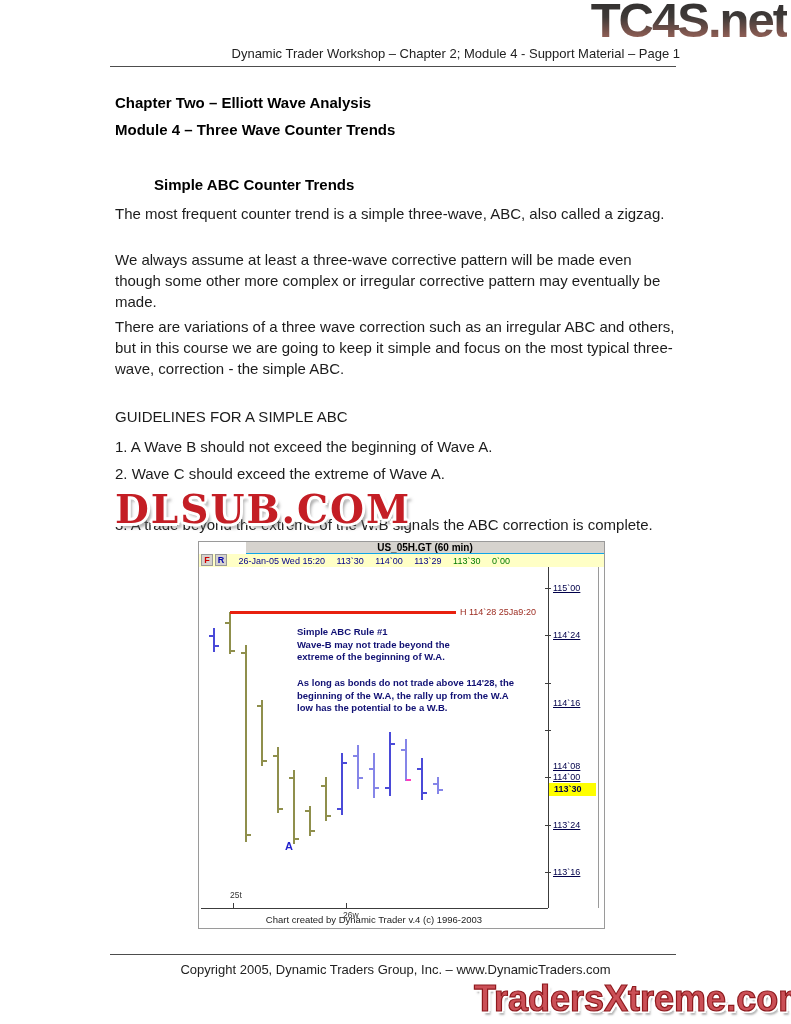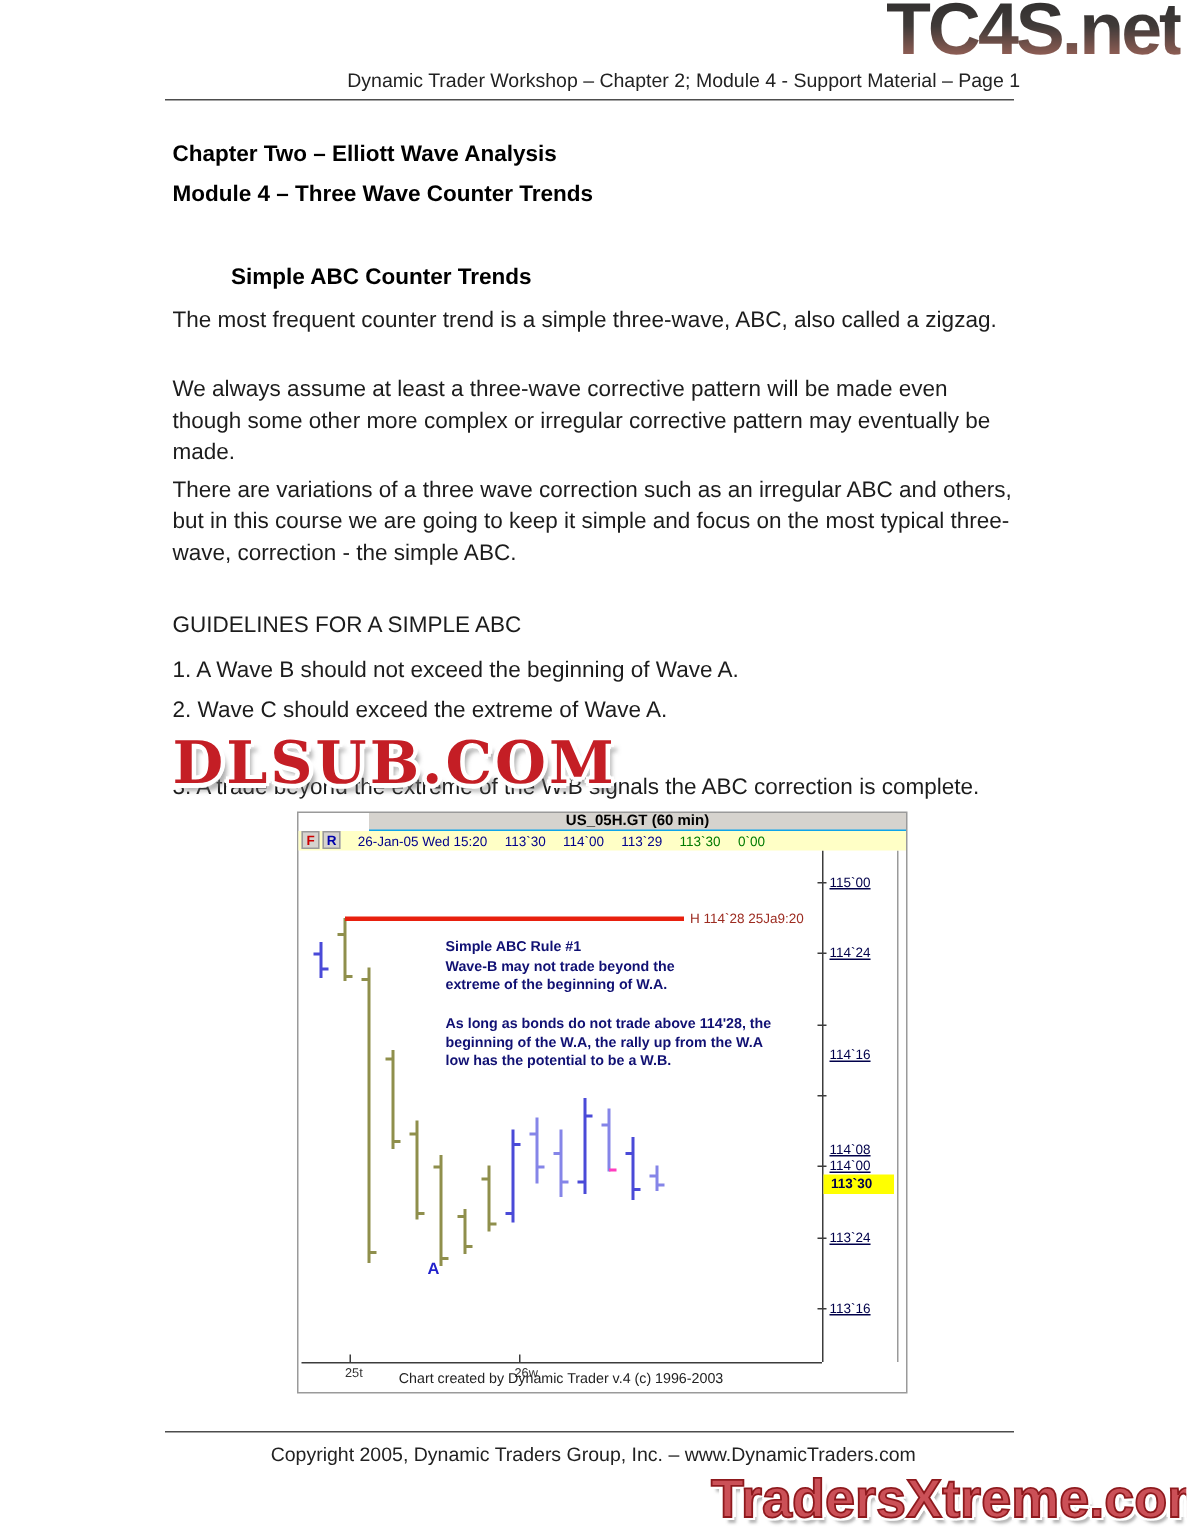--- a/index.html
+++ b/index.html
@@ -147,21 +147,21 @@
         <div class="bartick" style="left: 207px; top: 237.226px; width: 5px; height: 2px; background: rgb(255, 61, 190);"></div>
         <div class="barline" style="left: 222px; top: 216.4px; width: 2px; height: 41.6533px; background: rgb(74, 74, 216);"></div>
         <div class="bartick" style="left: 218px; top: 225.866px; width: 5px; height: 2px; background: rgb(74, 74, 216);"></div>
         <div class="bartick" style="left: 223px; top: 250.48px; width: 5px; height: 2px; background: rgb(74, 74, 216);"></div>
         <div class="barline" style="left: 238px; top: 235.333px; width: 2px; height: 17.04px; background: rgb(133, 133, 232);"></div>
         <div class="bartick" style="left: 234px; top: 241.013px; width: 5px; height: 2px; background: rgb(133, 133, 232);"></div>
         <div class="bartick" style="left: 239px; top: 246.693px; width: 5px; height: 2px; background: rgb(133, 133, 232);"></div>
         <div class="redline" style="left: 31px; top: 68.6666px; width: 226px;"></div>
         <div class="redlabel" style="left: 261px; top: 64.6666px;">H 114`28 25Ja9:20</div>
         <div class="xtick" style="left: 34px; top: 361px; width: 1px; height: 5px; background: rgb(60, 60, 60);"></div>
-        <div class="xlabel" style="left: 31px; top: 368px;">25t</div>
+        <div class="xlabel" style="left: 31px; top: 348px;">25t</div>
         <div class="xtick" style="left: 147px; top: 361px; width: 1px; height: 5px; background: rgb(60, 60, 60);"></div>
         <div class="xlabel" style="left: 144px; top: 368px;">26w</div>
         <div class="wave-a" style="left: 86px; top: 297.546px;">A</div>
       </div>
 
     <div class="chart-titlebar">US_05H.GT (60 min)</div>
 
     <div class="chart-quote">
       <span class="fr-box" style="color:#cc0000;">F</span><span class="fr-box" style="color:#0000aa;">R</span>
       <span class="q-navy">26-Jan-05 Wed 15:20</span>

